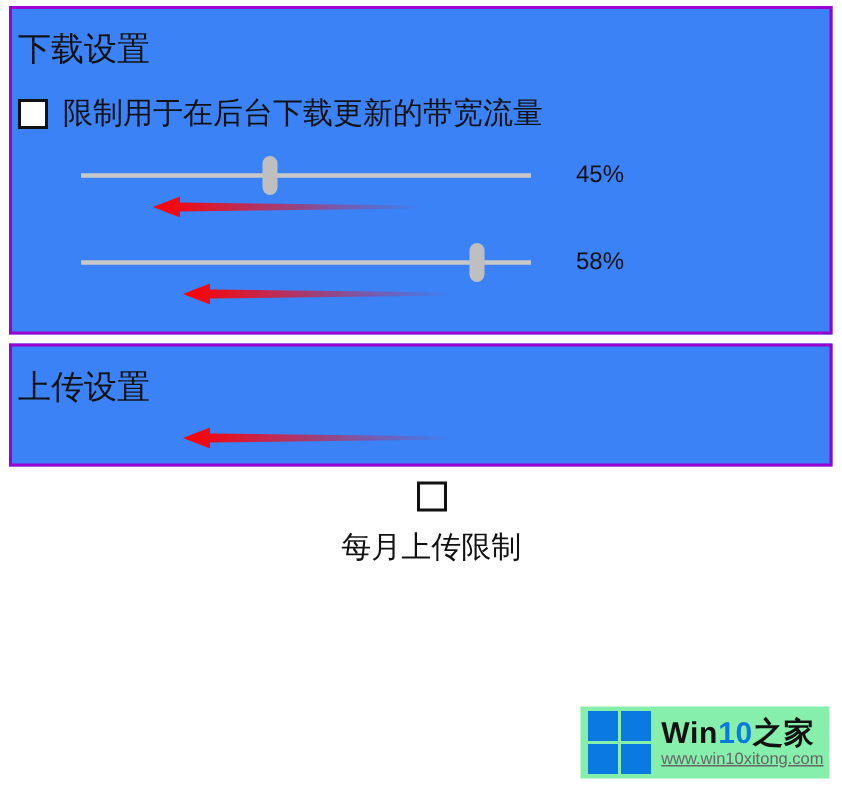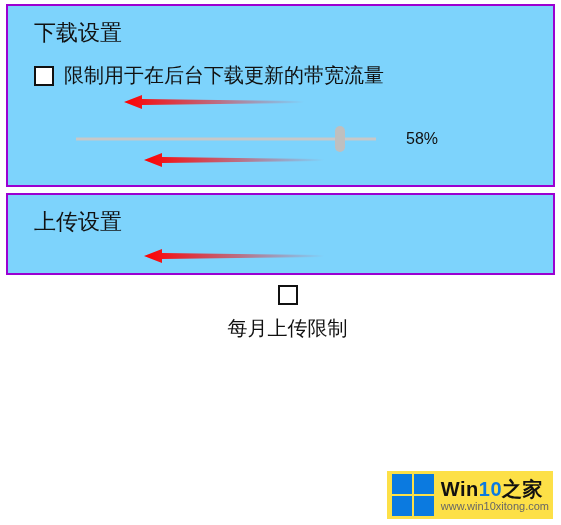--- a/index.html
+++ b/index.html
@@ -8,22 +8,22 @@
     height: 525px;
     background: #ffffff;
     font-family: "Microsoft YaHei", "Segoe UI", sans-serif;
     color: #111;
     position: relative;
     overflow: hidden;
   }
   .panel {
     border: 2px solid #9b00d1;
     margin: 4px 6px 6px 6px;
-    padding: 12px 12px 8px 26px;
-    background: #7dd3fc;
+    padding: 12px 12px 8px 4px;
+    background: #3b82f6;
     position: relative;
   }
   .panel-title {
     font-size: 22px;
     font-weight: 400;
     margin-bottom: 14px;
   }
   .opt-row {
     display: flex;
     align-items: center;
@@ -80,50 +80,57 @@
     position: relative;
     height: 14px;
     margin: -2px 0 10px 90px;
   }
   .arrow svg { display:block; }
   
   .watermark {
     position: absolute;
     right: 8px;
     bottom: 6px;
-    background: #fde047;
+    background: #86efac;
     padding: 2px 4px;
     display: flex;
     align-items: center;
     gap: 6px;
   }
   .wm-logo {
     width: 44px;
     height: 44px;
     position: relative;
   }
   .sq { position:absolute; width:20px; height:20px; background:#0b7ae0;}
   .sq.tl{top:1px;left:1px;}
   .sq.tr{top:1px;left:23px;}
   .sq.bl{top:23px;left:1px;}
   .sq.br{top:23px;left:23px;}
   .wm-txt { display:flex; flex-direction:column; line-height:1; }
   .wm-line1{ font-size:20px; font-weight:700; letter-spacing:0.5px; }
   .wm-n10{ color:#0b7ae0; }
-  .wm-line2{ font-size:11px; color:#666; margin-top:2px;}
+  .wm-line2{ font-size:11px; color:#666; margin-top:2px;text-decoration:underline;}
 </style>
 </head>
 <body>
 
 <div class="panel">
   <div class="panel-title">下载设置</div>
 
   <div class="opt-row">
     <div class="chk"></div>
     <div class="chk-label">限制用于在后台下载更新的带宽流量</div>
+  </div>
+  <div class="slider-row">
+    <div class="slider">
+      <div class="track"></div>
+      <div class="thumb" style="left:42%;"></div>
+    </div>
+    <div class="svalue">45%</div>
   </div>
   <div class="arrow">
     <svg width="180" height="14">
         <defs>
           <linearGradient id="g1" x1="0" x2="1">
             <stop offset="0" stop-color="#ff0000"></stop>
             <stop offset="1" stop-color="#ff0000" stop-opacity="0"></stop>
           </linearGradient>
         </defs>
         <polygon points="0,7 18,0 18,4 180,6 180,8 18,10 18,14" fill="url(#g1)"></polygon>

